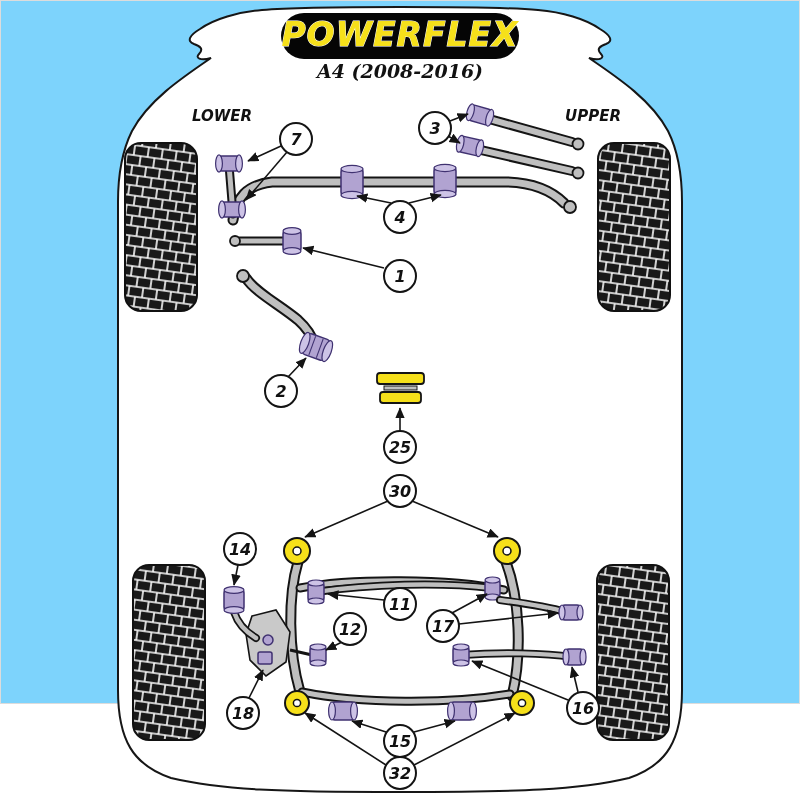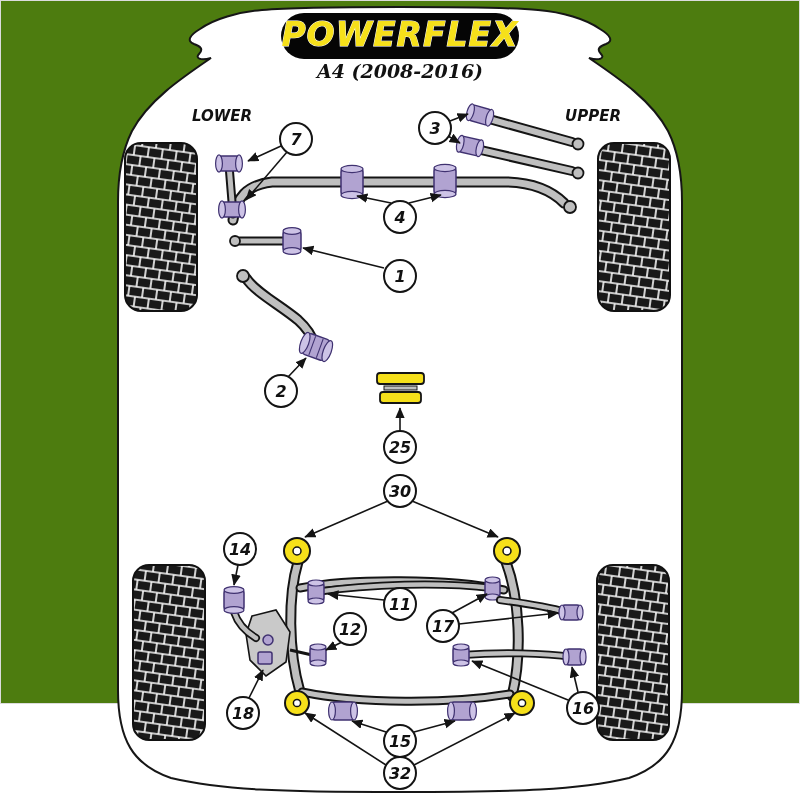--- a/index.html
+++ b/index.html
@@ -1,17 +1,17 @@
 <!DOCTYPE html>
 <html><head>
 <meta charset="utf-8">
 <style>
   html,body{margin:0;padding:0;background:#fff;}
   body{width:800px;height:800px;overflow:hidden;font-family:"DejaVu Sans",sans-serif;}
-  .stage{position:relative;width:800px;height:704px;background:#4d7c0f;box-shadow:inset 0 0 0 1px #dcdcdc;}
+  .stage{position:relative;width:800px;height:704px;background:#7dd3fc;box-shadow:inset 0 0 0 1px #dcdcdc;}
   svg{display:block;}
   .body-outline{fill:#fff;stroke:#161616;stroke-width:2;}
   .arm-outline{stroke:#141414;fill:none;stroke-linecap:round;stroke-linejoin:round;}
   .arm-core{stroke:#bfbfbf;fill:none;stroke-linecap:round;stroke-linejoin:round;}
   .eye{fill:#bfbfbf;stroke:#141414;stroke-width:1.8;}
   .bush{fill:#b1a3d1;stroke:#3f3170;stroke-width:1.5;}
   .bush-cap{fill:#cdc3e6;stroke:#3f3170;stroke-width:1.2;}
   .yellow-mount{fill:#f6e01a;stroke:#141414;stroke-width:2;}
   .yellow-bar{fill:#f6e01a;stroke:#141414;stroke-width:1.8;}
   .knuckle{fill:#c9c9c9;stroke:#141414;stroke-width:1.6;}

